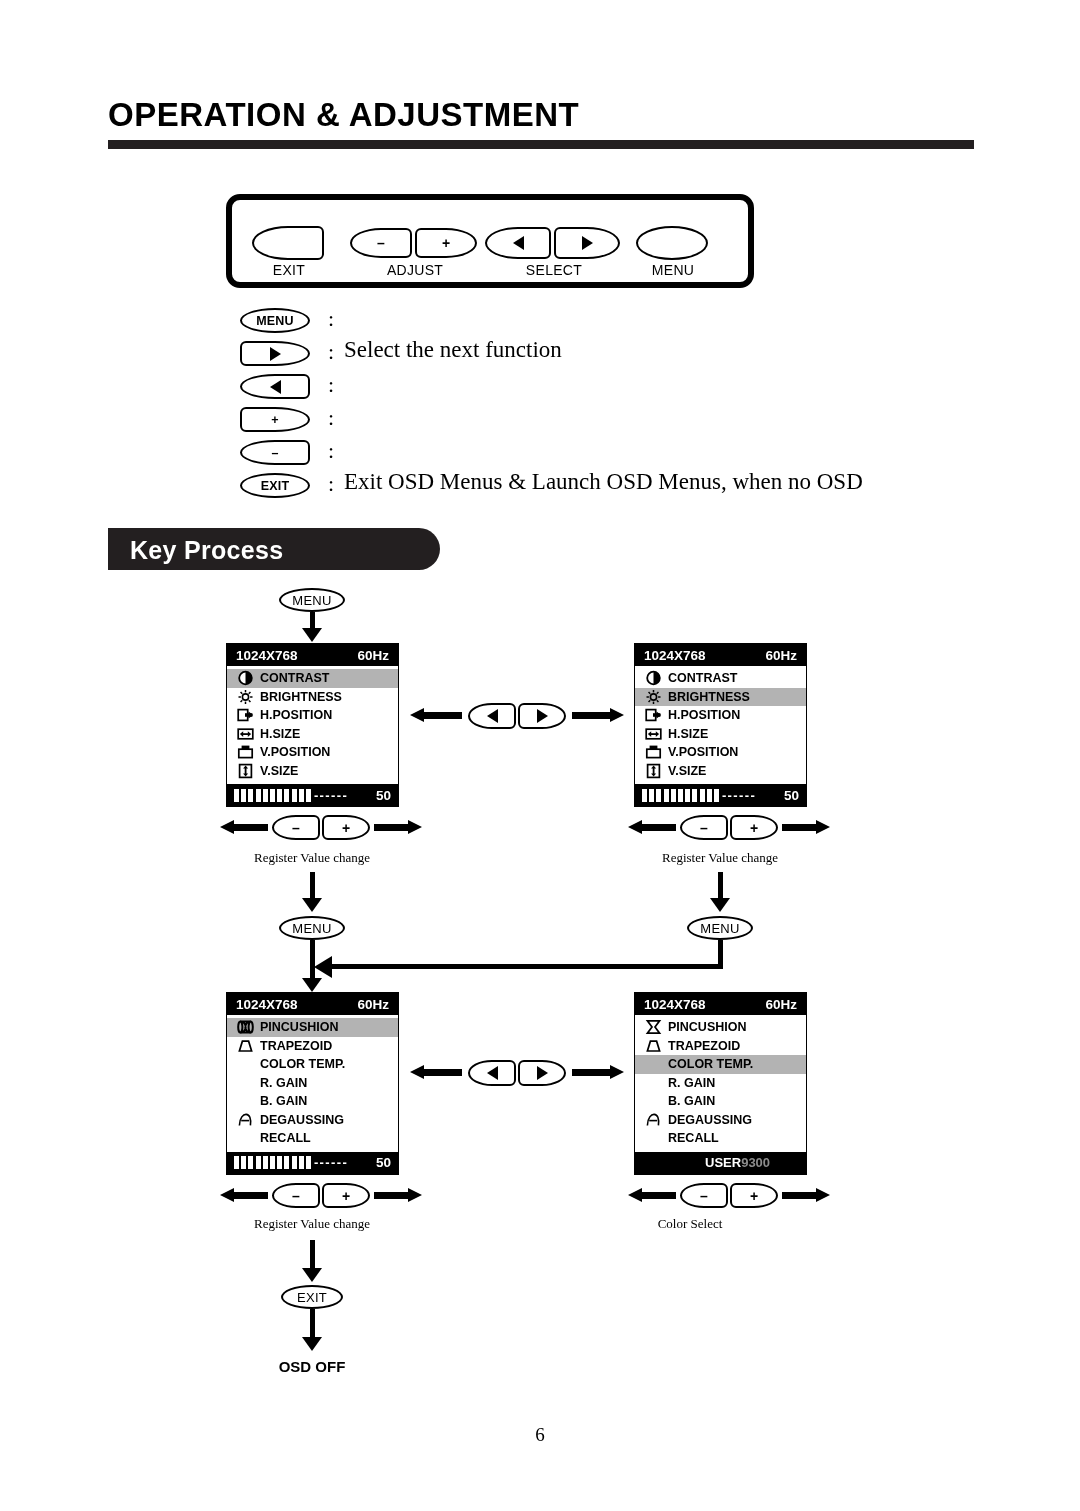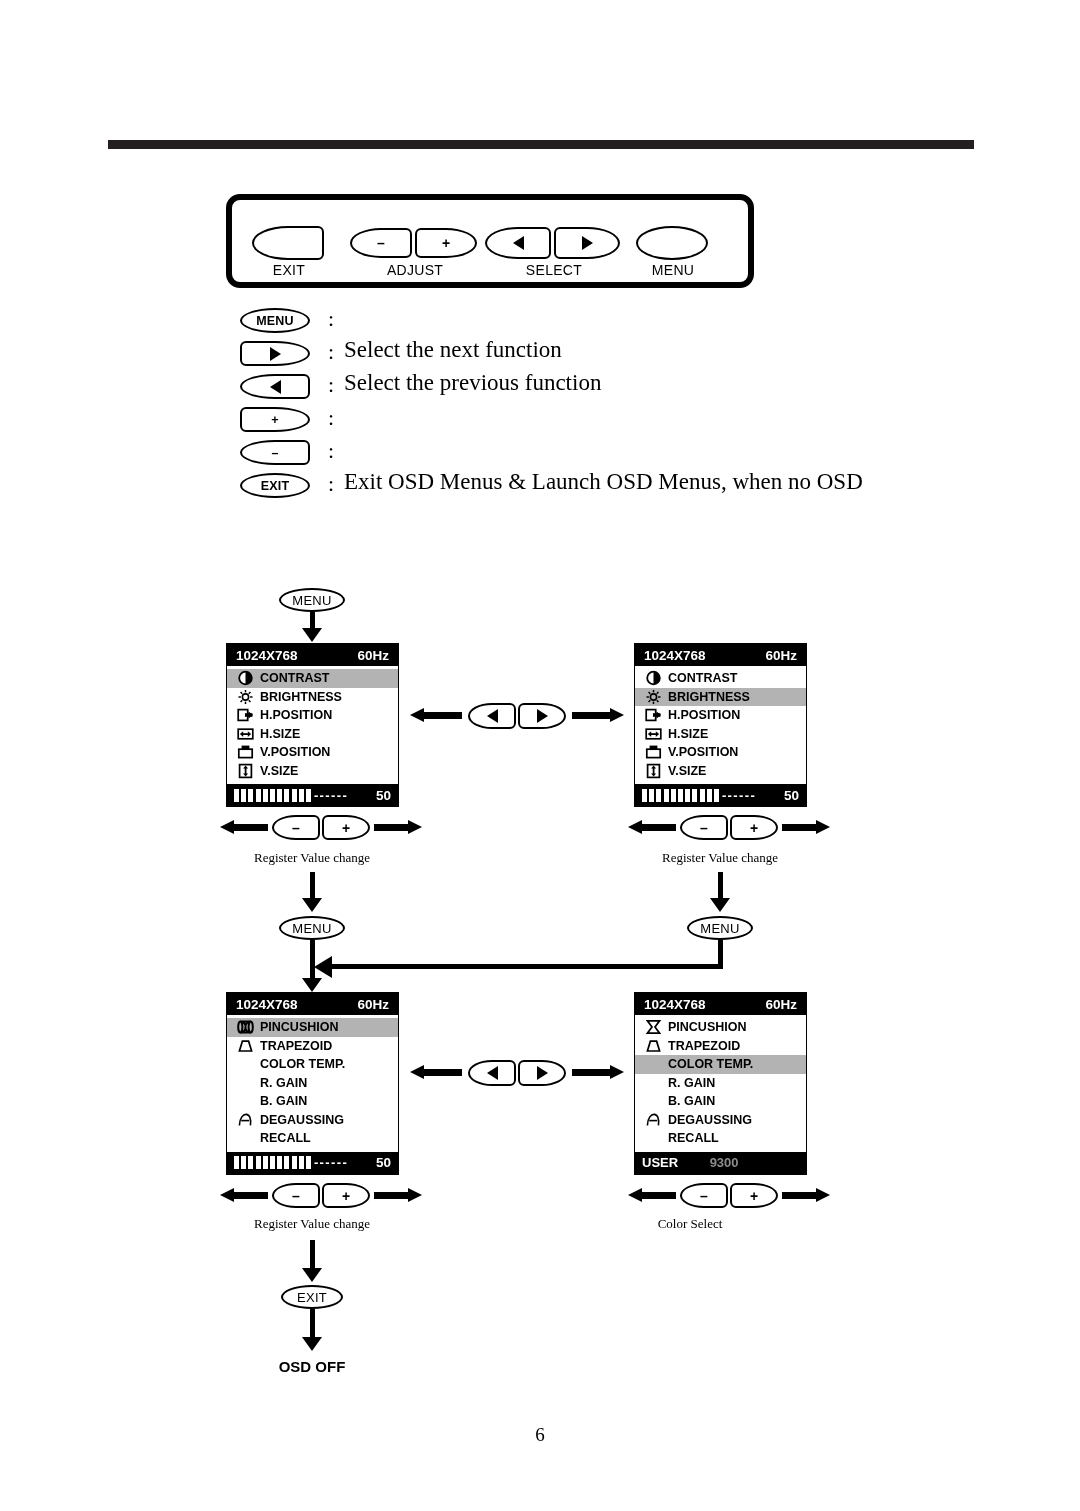--- a/index.html
+++ b/index.html
@@ -124,39 +124,40 @@
   .osd-item.hl{background:#b3b3b3;}
   .osd-ico{width:26px;height:16px;flex:0 0 26px;position:relative;}
   .osd-bar{
     height:22px;background:#000;display:flex;align-items:center;
     padding:0 7px;box-sizing:border-box;
   }
   .bars{display:flex;gap:2.2px;align-items:center;}
   .bars i{display:block;width:5px;height:13px;background:#fff;}
   .dashes{color:#fff;font-size:13px;font-weight:bold;letter-spacing:1.4px;margin:0 6px 0 3px;line-height:1;}
   .barval{color:#fff;font-size:13.5px;font-weight:bold;margin-left:auto;}
-  .osd-bar.color{justify-content:space-between;border-radius:8px;}
+  .osd-bar.color{justify-content:flex-end;border-radius:8px;}
   .osd-bar.color span{font-size:13px;font-weight:bold;}
   .c-user{color:#fff;}
   .c-9300{color:#8c8c8c;}
   .c-6550{color:#fff;margin-top:36px;}
 
   
   .osd-ico svg{position:absolute;left:3px;top:0;}
 
   .pagenum{
     position:absolute;left:0;top:1424px;width:1080px;text-align:center;
     font-family:"Liberation Serif",serif;font-size:19px;
   }
 </style>
 </head>
 <body>
 
 <div class="page">
 
+  <div class="title">OPERATION &amp; ADJUSTMENT</div>
   <div class="title-rule"></div>
 
   <div class="ctrl-panel">
     <div class="ctrl-row" id="ctrl-row">
         <div class="btn-oval ov-flatR" style="left: 20px; top: 26px; width: 72px; height: 34px;"></div>
         <div class="btn-oval ov-flatR" style="left: 118px; top: 28px; width: 62px; height: 30px;">
           <span>–</span>
         </div>
         <div class="btn-oval ov-flatL" style="left: 183px; top: 28px; width: 62px; height: 30px;">
           <span>+</span>
@@ -187,21 +188,20 @@
           <span class="tri-r"></span>
         </div>
         <div class="legend-colon">:</div>
         <div class="legend-text">Select the next function</div>
       </div>
       <div class="legend-row">
         <div class="legend-key ov-flatR">
           <span class="tri-l"></span>
         </div>
         <div class="legend-colon">:</div>
-        <div class="legend-text">Select the previous function</div>
       </div>
       <div class="legend-row">
         <div class="legend-key ov-flatL">
           <span>+</span>
         </div>
         <div class="legend-colon">:</div>
       </div>
       <div class="legend-row">
         <div class="legend-key ov-flatR">
           <span>–</span>
@@ -210,20 +210,23 @@
       </div>
       <div class="legend-row">
         <div class="legend-key ov-plain" style="border-radius: 50%;">
           <span>EXIT</span>
         </div>
         <div class="legend-colon">:</div>
         <div class="legend-text">Exit OSD Menus &amp; Launch OSD Menus, when no OSD</div>
       </div>
     </div>
 
+  <div class="banner">
+    <span>Key Process</span>
+  </div>
 
   <div id="flow">
       <div class="node-menu ov-plain" style="left: 279px; top: 588px; width: 66px; height: 24px; border-radius: 50%;">MENU</div>
       <div class="vline" style="left: 309.5px; top: 612px; height: 20px;"></div>
       <div class="arrow-down" style="left: 302px; top: 628px;"></div>
       <div class="osd" style="left: 226px; top: 643px;">
         <div class="osd-head">
           <span>1024X768</span>
           <span>60Hz</span>
         </div>

